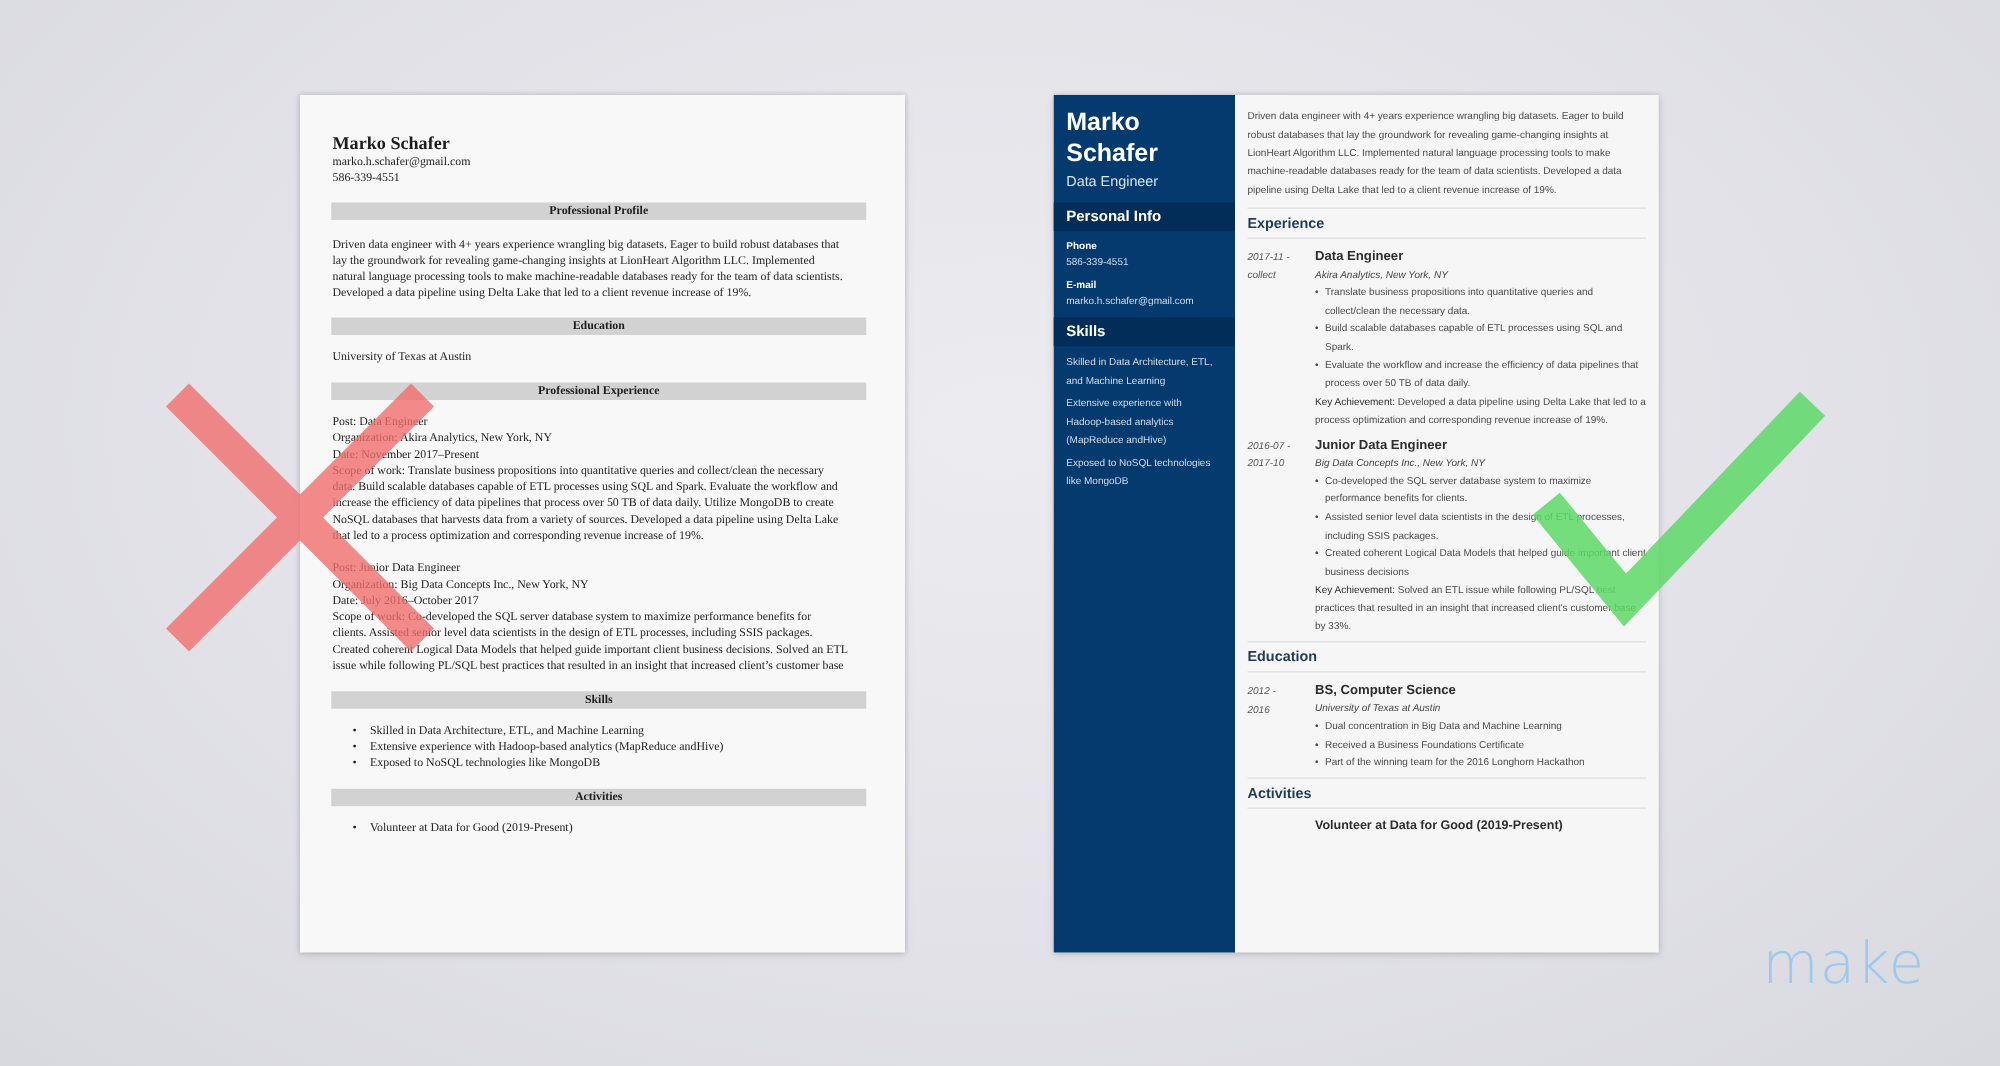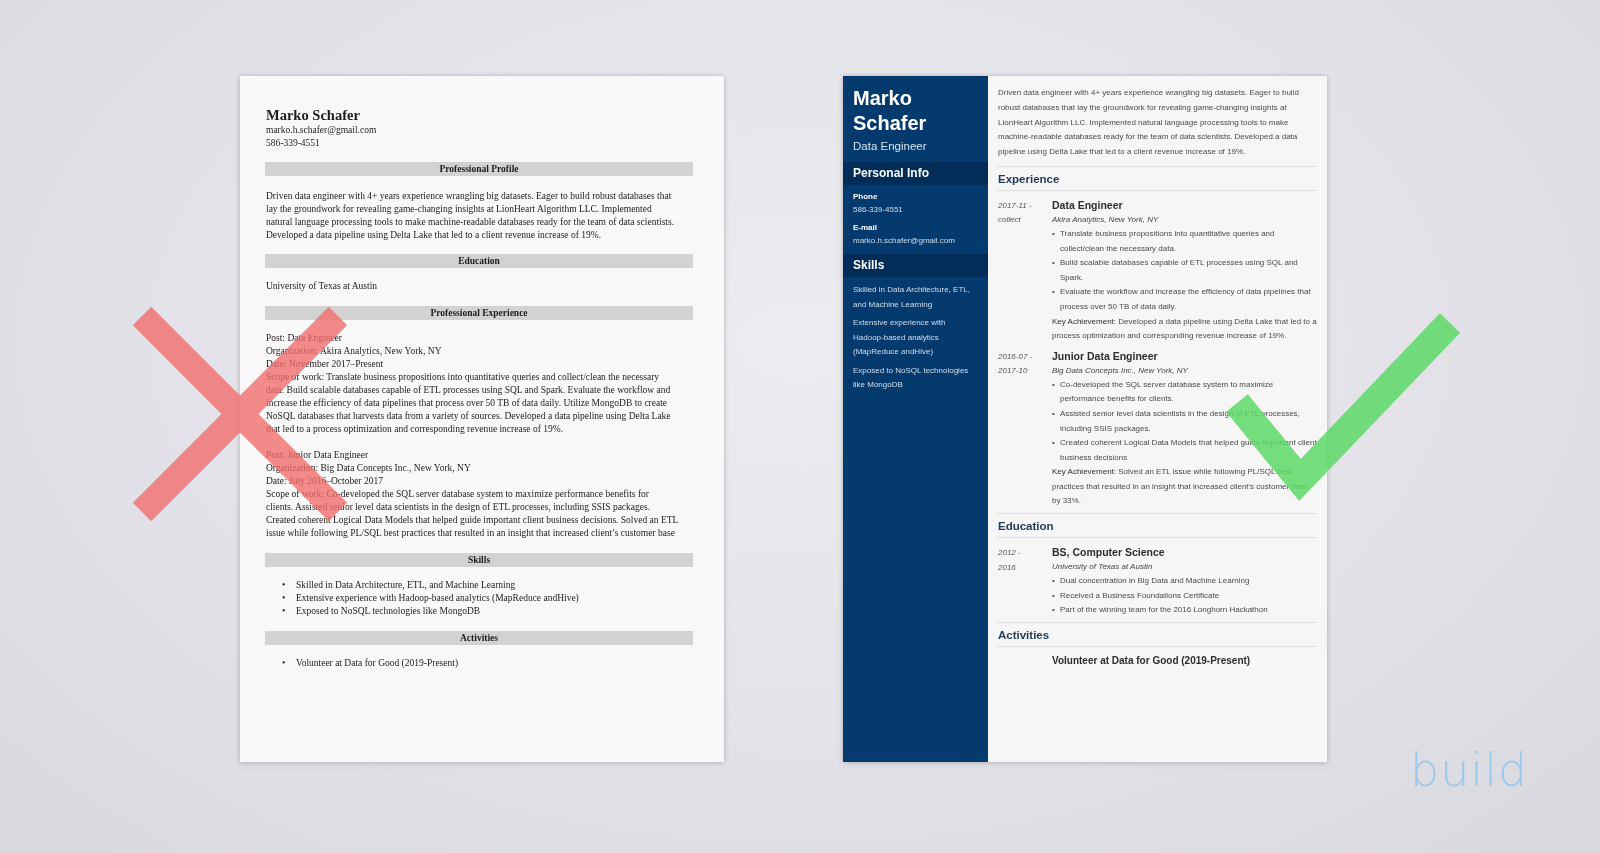--- a/index.html
+++ b/index.html
@@ -212,13 +212,13 @@
 <svg class="mark-x" viewBox="0 0 1600 853">
   <g opacity="0.78">
     <line x1="142" y1="316" x2="338" y2="512" stroke="#f26c6c" stroke-width="26" stroke-linecap="butt"></line>
     <line x1="338" y1="316" x2="142" y2="512" stroke="#f26c6c" stroke-width="26" stroke-linecap="butt"></line>
   </g>
   <g opacity="0.85">
     <polyline points="1237,403 1300,480 1450,323" fill="none" stroke="#5dd866" stroke-width="28" stroke-linejoin="miter" stroke-linecap="butt"></polyline>
   </g>
 </svg>
 
-<div class="zety-logo">build</div>
+<div class="zety-logo">make</div>
 
 </body></html>

